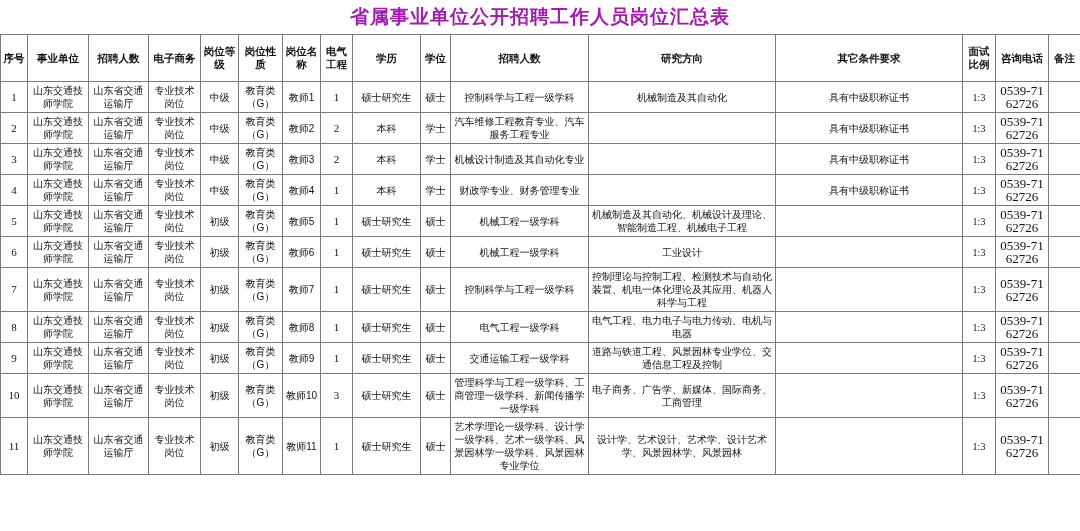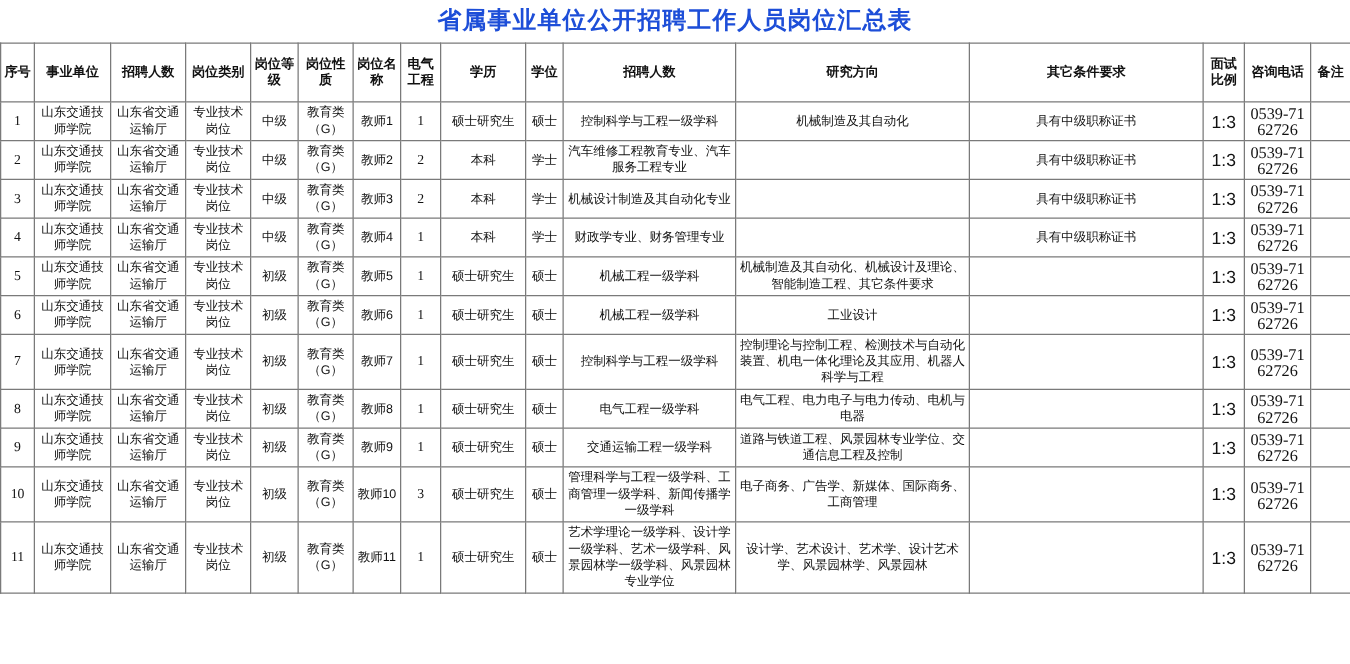--- a/index.html
+++ b/index.html
@@ -21,21 +21,21 @@
     background: #ffffff;
     box-sizing: border-box;
   }
   .title {
     text-align: center;
     font-size: 19px;
     font-weight: bold;
     letter-spacing: 1px;
     line-height: 34px;
     height: 34px;
-    color: #1d4ed8;
+    color: #a21caf;
     font-family: "Liberation Serif", "DejaVu Serif", serif;
   }
   table.sheet {
     border-collapse: collapse;
     table-layout: fixed;
     width: 1080px;
     margin: 0;
   }
   table.sheet th, table.sheet td {
     border: 1px solid #7a7a7a;
@@ -57,22 +57,22 @@
   table.sheet td.num {
     font-family: "Liberation Serif", "DejaVu Serif", serif;
     font-size: 11px;
   }
   table.sheet td.tel {
     font-family: "Liberation Serif", "DejaVu Serif", serif;
     font-size: 13px;
     line-height: 13px;
   }
   table.sheet td.ratio {
-    font-family: Liberation Sans, sans-serif;
-    font-size: 14px;
+    font-family: Liberation Serif, serif;
+    font-size: 10px;
   }
   .c-seq   { width: 27px; }
   .c-unit  { width: 61px; }
   .c-dept  { width: 60px; }
   .c-cat   { width: 52px; }
   .c-grade { width: 38px; }
   .c-nature{ width: 44px; }
   .c-post  { width: 38px; }
   .c-count { width: 32px; }
   .c-edu   { width: 68px; }
@@ -108,21 +108,21 @@
       <col class="c-other">
         <col class="c-intv">
         <col class="c-tel">
         <col class="c-note">
     </colgroup>
     <thead>
       <tr>
         <th>序号</th>
         <th>事业单位</th>
         <th>招聘人数</th>
-        <th>岗位类别</th>
+        <th>电子商务</th>
         <th>岗位等级</th>
         <th>岗位性质</th>
         <th>岗位名称</th>
         <th>电气工程</th>
         <th>学历</th>
         <th>学位</th>
         <th>招聘人数</th>
         <th>研究方向</th>
         <th>其它条件要求</th>
         <th>面试比例</th>
@@ -208,21 +208,21 @@
           <td>山东交通技师学院</td>
           <td>山东省交通运输厅</td>
           <td>专业技术岗位</td>
           <td>初级</td>
           <td>教育类（G）</td>
           <td>教师5</td>
           <td class="num">1</td>
           <td>硕士研究生</td>
           <td>硕士</td>
           <td>机械工程一级学科</td>
-          <td>机械制造及其自动化、机械设计及理论、智能制造工程、其它条件要求</td>
+          <td>机械制造及其自动化、机械设计及理论、智能制造工程、机械电子工程</td>
           <td></td>
           <td class="ratio">1:3</td>
           <td class="tel">0539-7162726</td>
           <td></td>
         </tr>
         <tr>
           <td class="num">6</td>
           <td>山东交通技师学院</td>
           <td>山东省交通运输厅</td>
           <td>专业技术岗位</td>

